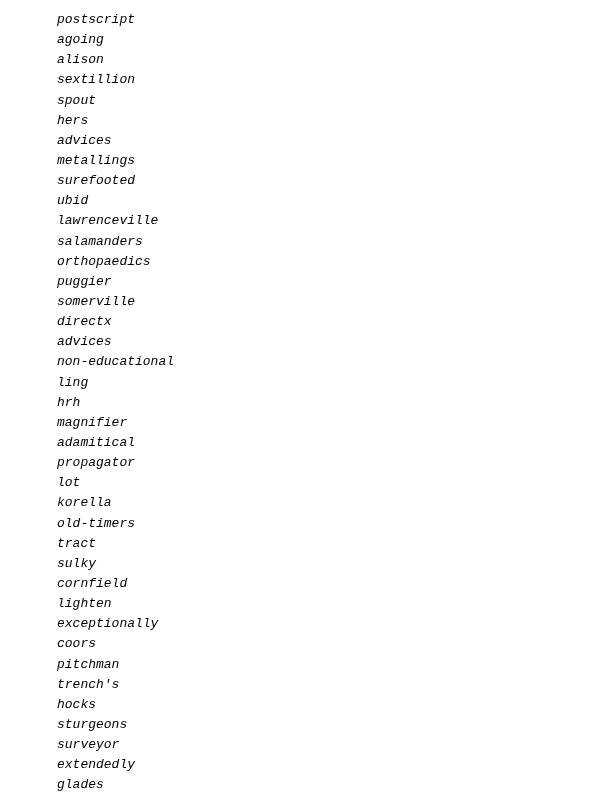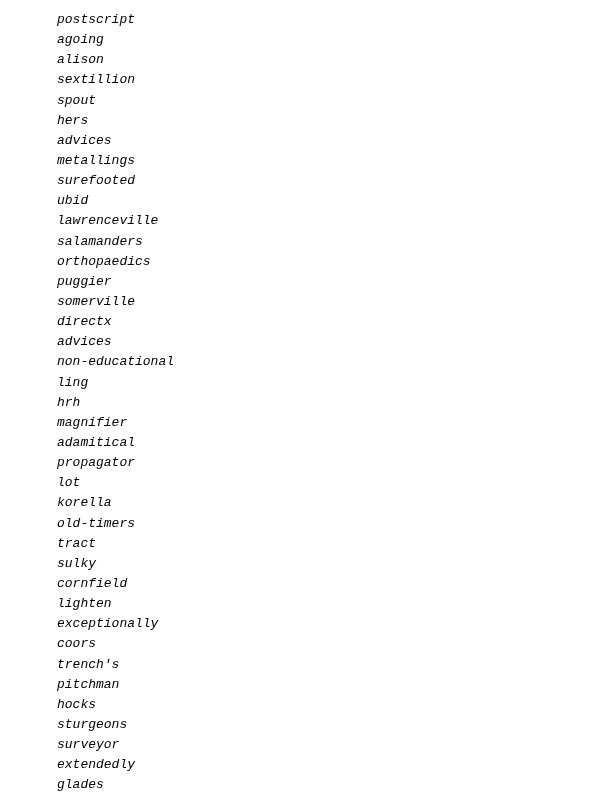--- a/index.html
+++ b/index.html
@@ -54,20 +54,20 @@
     <li>propagator</li>
     <li>lot</li>
     <li>korella</li>
     <li>old-timers</li>
     <li>tract</li>
     <li>sulky</li>
     <li>cornfield</li>
     <li>lighten</li>
     <li>exceptionally</li>
     <li>coors</li>
+    <li>pitchman</li>
     <li>trench's</li>
-    <li>pitchman</li>
     <li>hocks</li>
     <li>sturgeons</li>
     <li>surveyor</li>
     <li>extendedly</li>
     <li>glades</li>
   </ul>
 
 </body></html>

